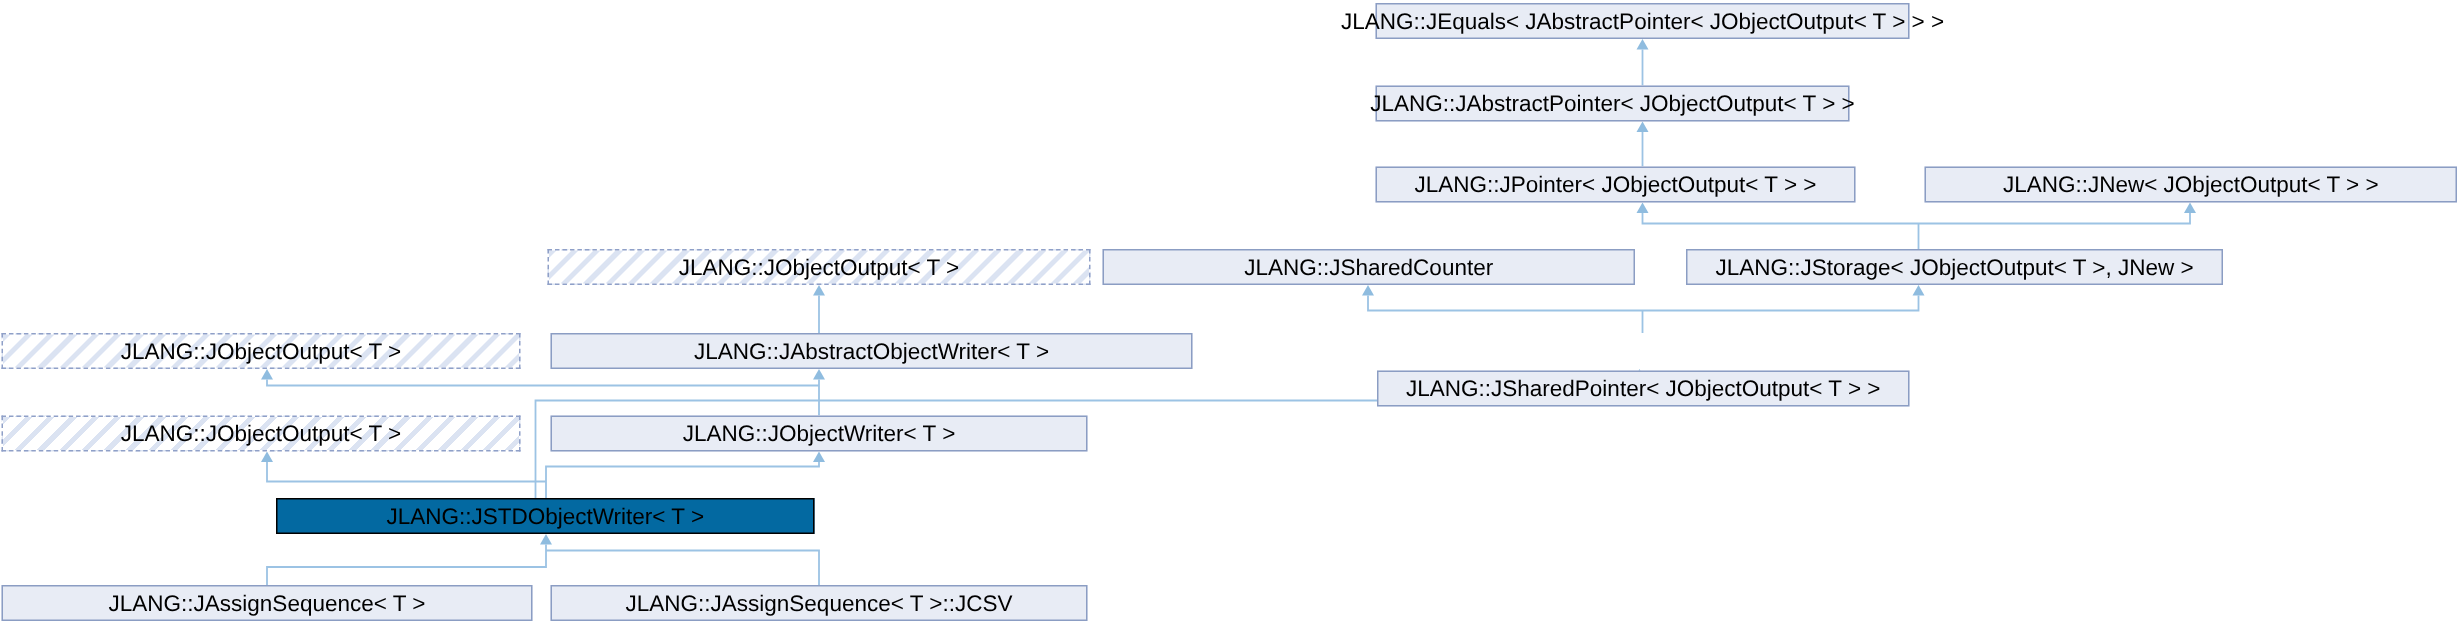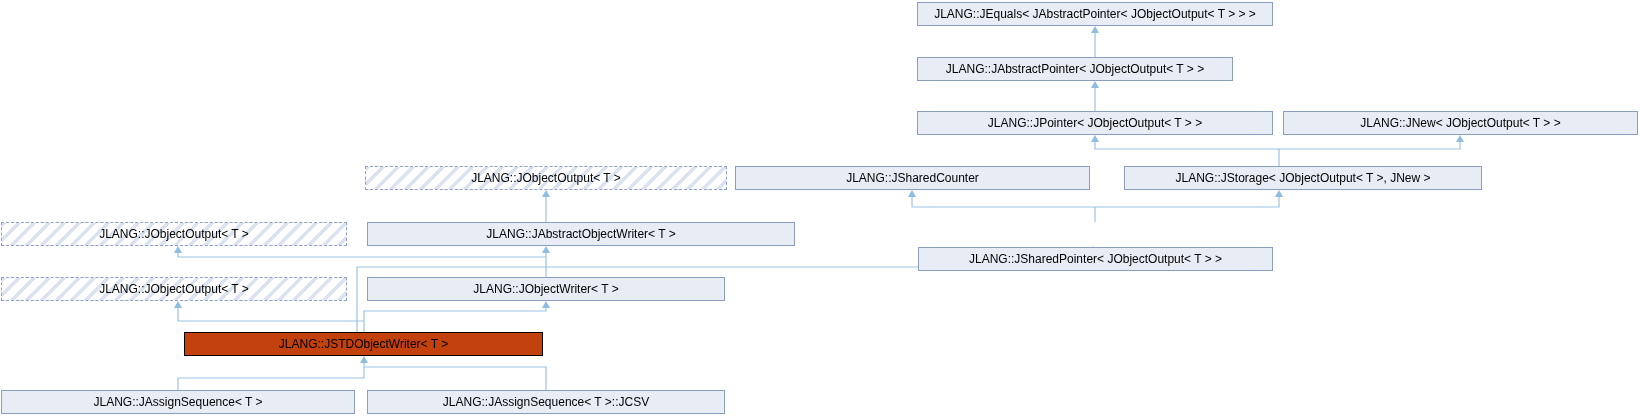--- a/index.html
+++ b/index.html
@@ -8,29 +8,29 @@
     width:1641px; height:416px;
     background:#ffffff;
     font-family:"Liberation Sans", sans-serif;
     overflow:hidden;
   }
   #edges { position:absolute; left:0; top:0; z-index:1; }
   .node {
     position:absolute; box-sizing:border-box; z-index:2;
     background:#e8ecf5; border:1px solid #8b9dc3;
     display:flex; align-items:center; justify-content:center;
-    font-size:12px; color:#000000; white-space:nowrap;
+    font-size:15px; color:#000000; white-space:nowrap;
     height:24px; cursor:default;
   }
   .node.dashed {
     background:repeating-linear-gradient(135deg,#dbe3f2 0 3.5px,#ffffff 3.5px 10.5px);
     border:1px dashed #8fa0c8;
   }
   .node.main {
-    background:#c2410c; border:1.5px solid #000000;
+    background:#0369a1; border:1.5px solid #000000;
   }
 </style>
 </head>
 <body>
 
 <div id="canvas">
 
   <svg id="edges" width="1641" height="416" aria-hidden="true">
     <g stroke="#9cc3e4" stroke-width="1.2" fill="none">
 
@@ -66,21 +66,21 @@
       <path d="M546 301 l-4 7 h8 z"></path>
       <path d="M178 301 l-4 7 h8 z"></path>
       <path d="M364 356 l-4 7 h8 z"></path>
     </g>
   </svg>
 
   <div class="node" style="left:917px; top:2px;   width:356px;">JLANG::JEquals&lt; JAbstractPointer&lt; JObjectOutput&lt; T &gt; &gt; &gt;</div>
 
   <div class="node" style="left:917px; top:57px;  width:316px;">JLANG::JAbstractPointer&lt; JObjectOutput&lt; T &gt; &gt;</div>
 
-  <div class="node" style="left:917px; top:111px; width:356px;">JLANG::JPointer&lt; JObjectOutput&lt; T &gt; &gt;</div>
+  <div class="node" style="left:917px; top:111px; width:320px;">JLANG::JPointer&lt; JObjectOutput&lt; T &gt; &gt;</div>
   <div class="node" style="left:1283px;top:111px; width:355px;text-align:center;">JLANG::JNew&lt; JObjectOutput&lt; T &gt; &gt;</div>
 
   <div class="node dashed" style="left:365px; top:166px; width:362px;">JLANG::JObjectOutput&lt; T &gt;</div>
   <div class="node" style="left:735px; top:166px; width:355px;">JLANG::JSharedCounter</div>
   <div class="node" style="left:1100px;top:166px; width:358px;margin-left:24px;">JLANG::JStorage&lt; JObjectOutput&lt; T &gt;, JNew &gt;</div>
 
   <div class="node dashed" style="left:1px; top:222px; width:346px;">JLANG::JObjectOutput&lt; T &gt;</div>
   <div class="node" style="left:367px; top:222px; width:428px;">JLANG::JAbstractObjectWriter&lt; T &gt;</div>
   <div class="node" style="left:918px; top:222px; width:355px;margin-top:25px;">JLANG::JSharedPointer&lt; JObjectOutput&lt; T &gt; &gt;</div>
 

